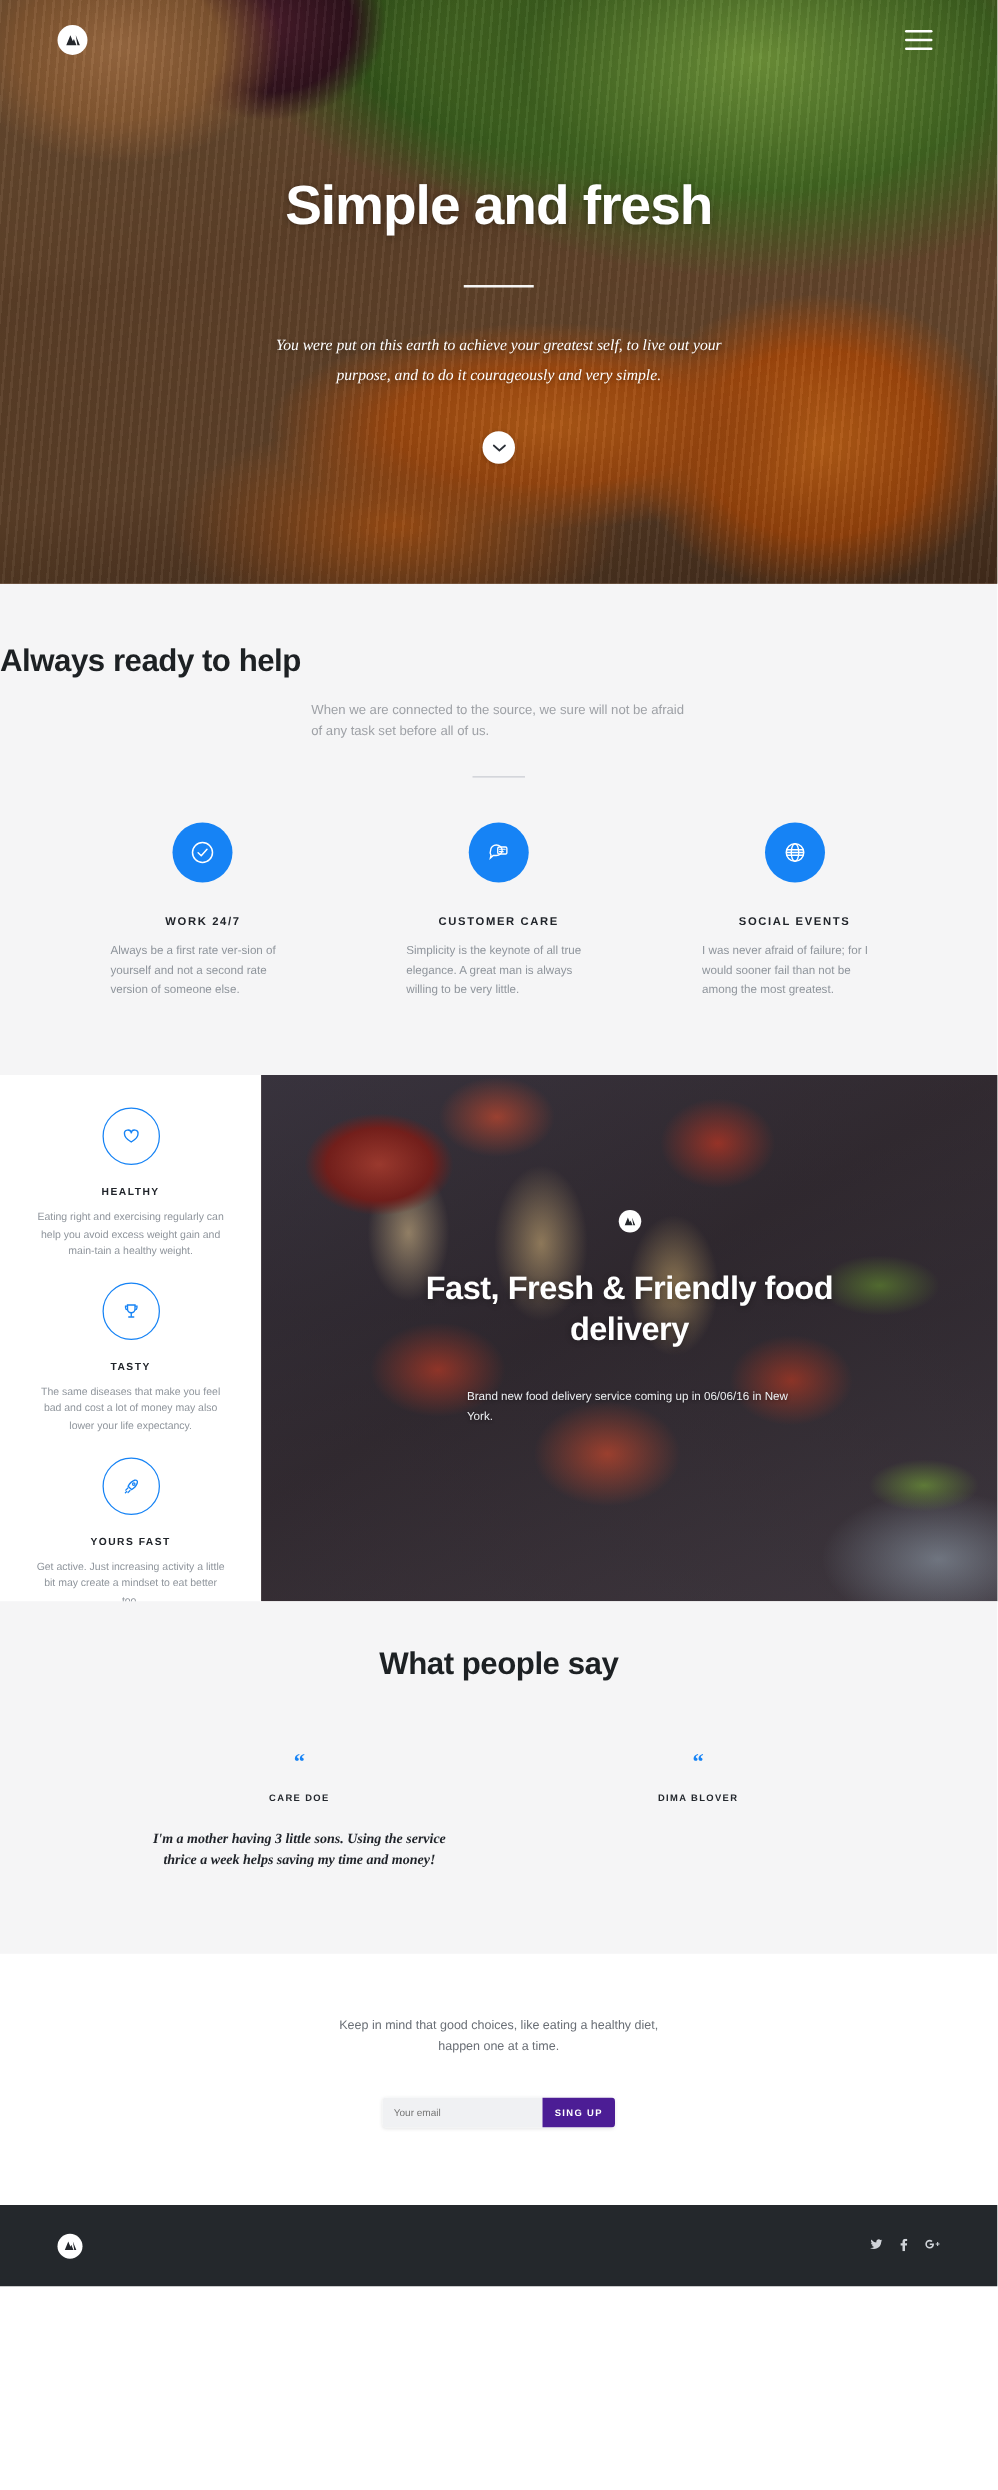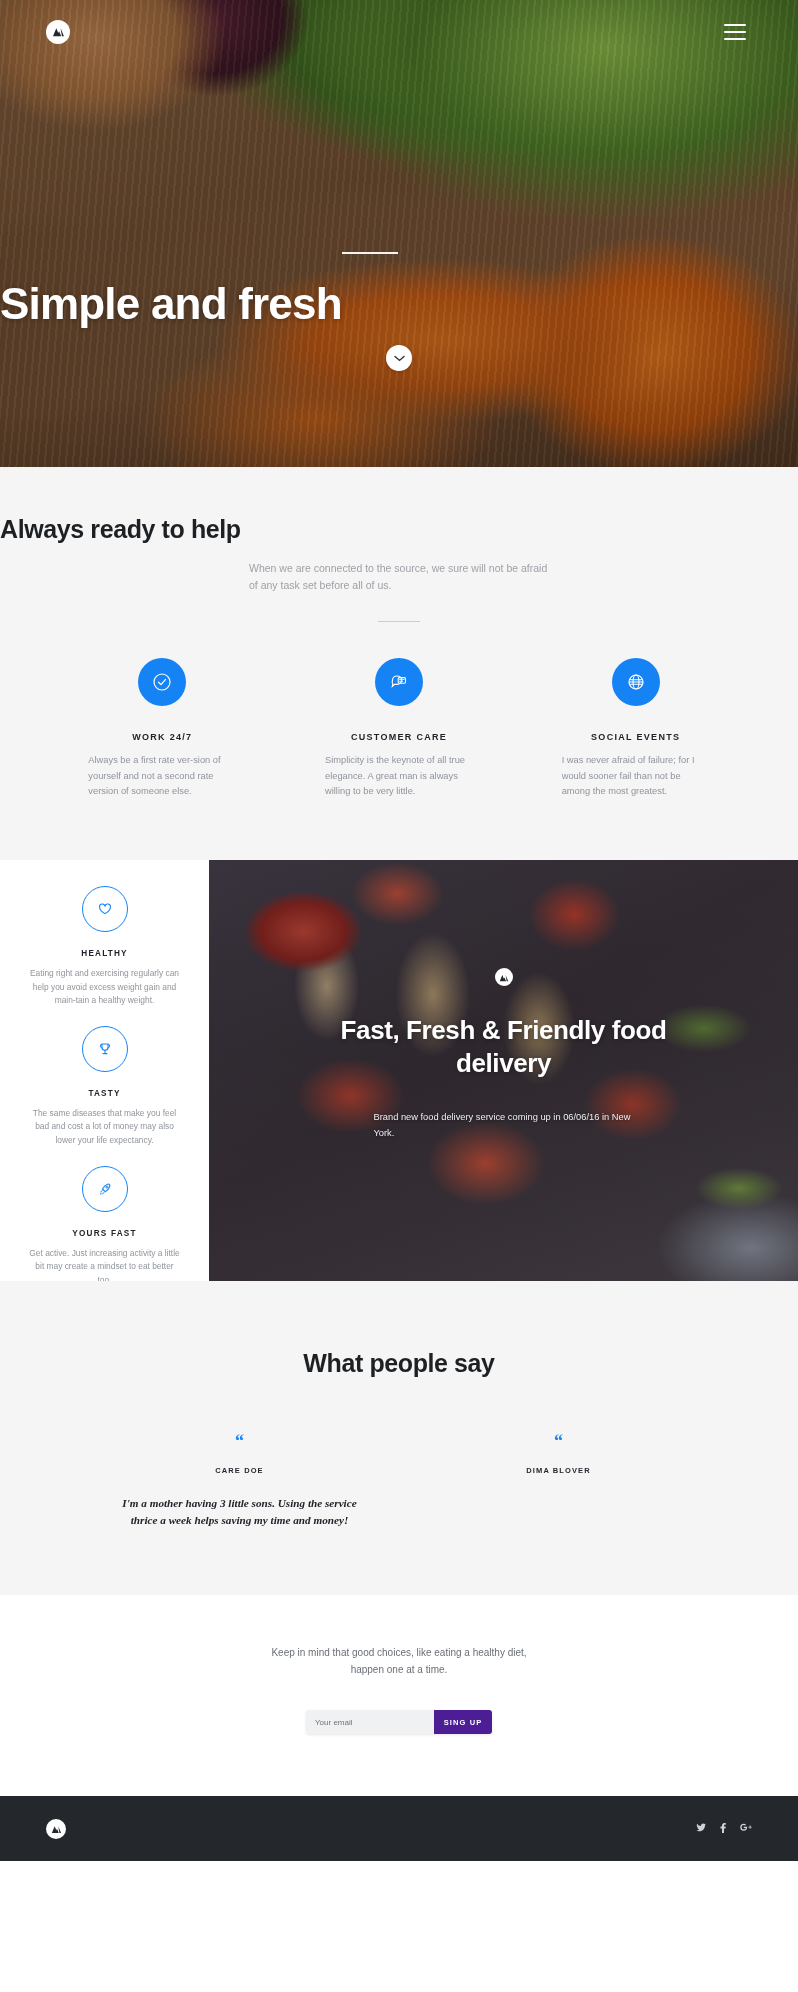--- a/index.html
+++ b/index.html
@@ -33,21 +33,21 @@
   .hero-photo::after {
     content: "";
     position: absolute; inset: 0;
     background:
       repeating-linear-gradient(95deg, rgba(255,255,255,0.045) 0 2px, rgba(0,0,0,0.05) 2px 7px),
       linear-gradient(to bottom, rgba(0,0,0,0.26) 0%, rgba(0,0,0,0.17) 45%, rgba(0,0,0,0.30) 100%);
   }
   .hero-inner {
     position: relative; z-index: 3;
     height: 100%;
-    display: flex; align-items: center;
+    display: flex; flex-direction: column; align-items: center;
   }
   .logo-badge {
     position: absolute; left: 46px; top: 20px;
     width: 24px; height: 24px; border-radius: 50%;
     background: #fff;
     display: flex; align-items: center; justify-content: center;
   }
   .logo-badge svg { display: block; }
   .hamburger {
     position: absolute; right: 52px; top: 24px;
@@ -201,21 +201,21 @@
   .split-sub {
     margin-top: 30px;
     width: 260px; 
     font-size: 9.3px; line-height: 1.65; color: #eceff2;
     text-shadow: 0 1px 3px rgba(0,0,0,0.4);
   }
 
   
   .testi {
     background: #f5f5f6;
-    padding: 68px 0 66px;
+    padding: 36px 0 66px;
     position: relative;
   }
   .testi h2 { text-align: center; }
   .testi-row {
     display: flex; justify-content: center;
     margin-top: 56px;
     gap: 84px;
   }
   .testi-item { width: 235px; display: flex; flex-direction: column; align-items: center; }
   .testi-quote { color: #1683f5; font-size: 18px; font-weight: bold; line-height: .8;
@@ -293,20 +293,21 @@
           </svg>
       </span>
     </div>
     <div class="hamburger">
       <span></span>
       <span></span>
       <span></span>
     </div>
     <h1 class="hero-title">Simple and fresh</h1>
     <div class="hero-rule"></div>
+    <p class="hero-sub">You were put on this earth to achieve your greatest self, to live out your purpose, and to do it courageously and very simple.</p>
     <div class="scroll-btn">
       <span>
         <svg width="11" height="7" viewBox="0 0 11 7">
             <path d="M1 1.4 L5.5 5.4 L10 1.4" stroke="#2c3138" stroke-width="1.4" fill="none" stroke-linecap="round"></path>
           </svg>
       </span>
     </div>
   </div>
 </section>
 

